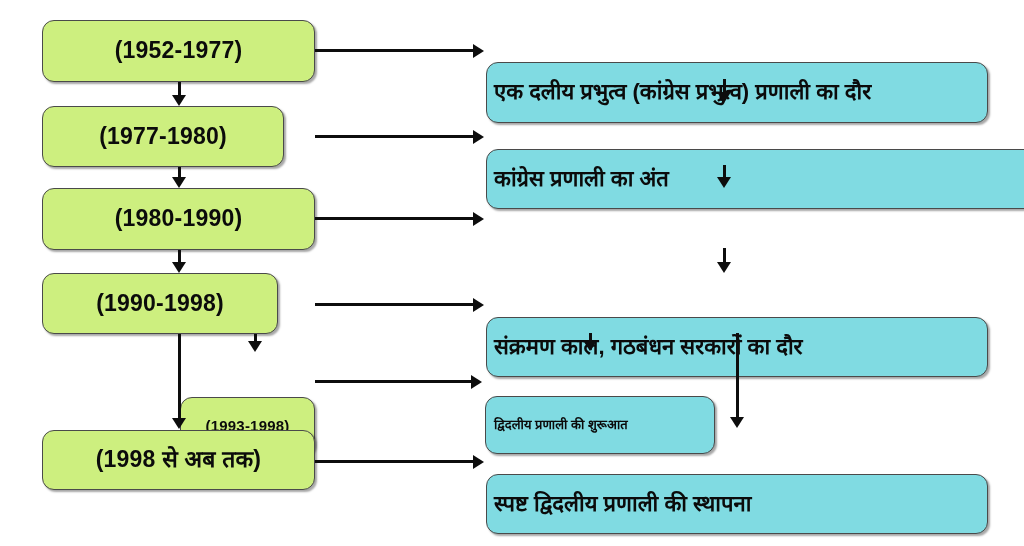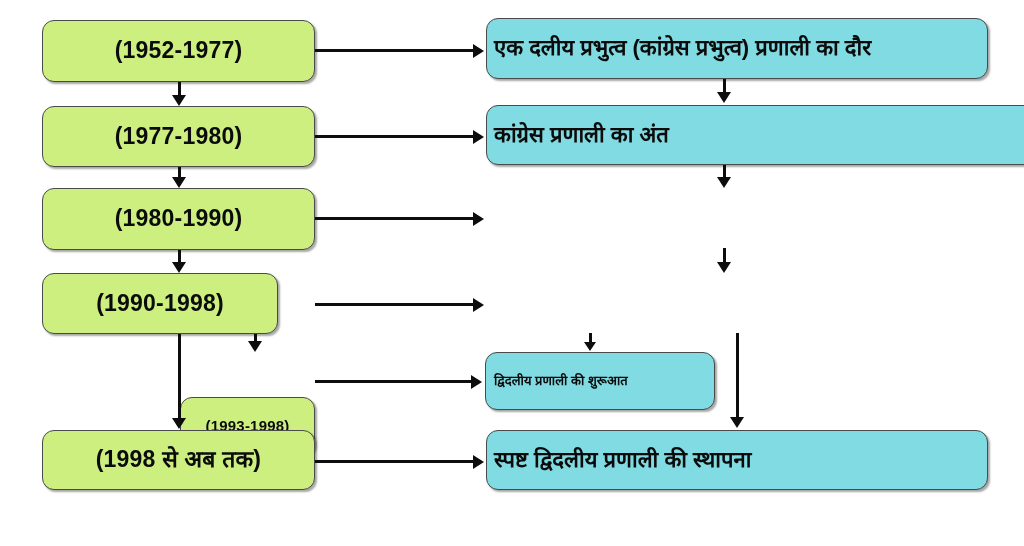--- a/index.html
+++ b/index.html
@@ -14,21 +14,21 @@
   .node{
     position:absolute;
     box-sizing:border-box;
     border-radius:12px;
     border:1.5px solid #4a4a4a;
     display:flex;
     align-items:center;
     box-shadow:2px 2px 2px rgba(0,0,0,0.35);
   }
   .node.green{background:#CDEF7F;}
-  .node.cyan{background:#80DBE2;}
+  .node.cyan{background:#80DBE2;margin-top:44px;}
 
   .node .txt{
     width:100%;
     font-weight:bold;
     color:#0b0b0b;
     line-height:1.1;
     white-space:nowrap;
   }
   .node.green .txt{text-align:center;font-size:23px;letter-spacing:.2px;}
   .node.green.small .txt{font-size:15px;text-align:center;}
@@ -56,21 +56,21 @@
 </style>
 </head>
 <body>
 
 <div id="stage">
 
   <div class="node green" style="left:42px;top:20px;width:273px;height:62px;">
     <span class="txt">(1952-1977)</span>
   </div>
 
-  <div class="node green" style="left:42px;top:106px;width:273px;height:61px;">
+  <div class="node green" style="left:42px;top:106px;width:242px;height:61px;">
     <span class="txt">(1977-1980)</span>
   </div>
 
   <div class="node green" style="left:42px;top:188px;width:273px;height:62px;">
     <span class="txt">(1980-1990)</span>
   </div>
 
   <div class="node green" style="left:42px;top:273px;width:236px;height:61px;align-items:center;">
     <span class="txt">(1990-1998)</span>
   </div>
@@ -85,20 +85,23 @@
 
   <div class="node cyan" style="left:486px;top:18px;width:502px;height:61px;">
     <span class="txt">एक दलीय प्रभुत्व (कांग्रेस प्रभुत्व) प्रणाली का दौर</span>
   </div>
 
   <div class="node cyan" style="left:486px;top:105px;width:566px;height:60px;justify-content:center;">
     <span class="txt">कांग्रेस प्रणाली का अंत</span>
   </div>
 
 
+  <div class="node cyan" style="left:486px;top:273px;width:502px;height:60px;">
+    <span class="txt">संक्रमण काल, गठबंधन सरकारों का दौर</span>
+  </div>
 
   <div class="node cyan small" style="left:485px;top:352px;width:230px;height:58px;">
     <span class="txt">द्विदलीय प्रणाली की शुरूआत</span>
   </div>
 
   <div class="node cyan" style="left:486px;top:430px;width:502px;height:60px;">
     <span class="txt">स्पष्ट द्विदलीय प्रणाली की स्थापना</span>
   </div>
 
   <div class="vline" style="left:178px;top:82px;height:14px;"></div>

